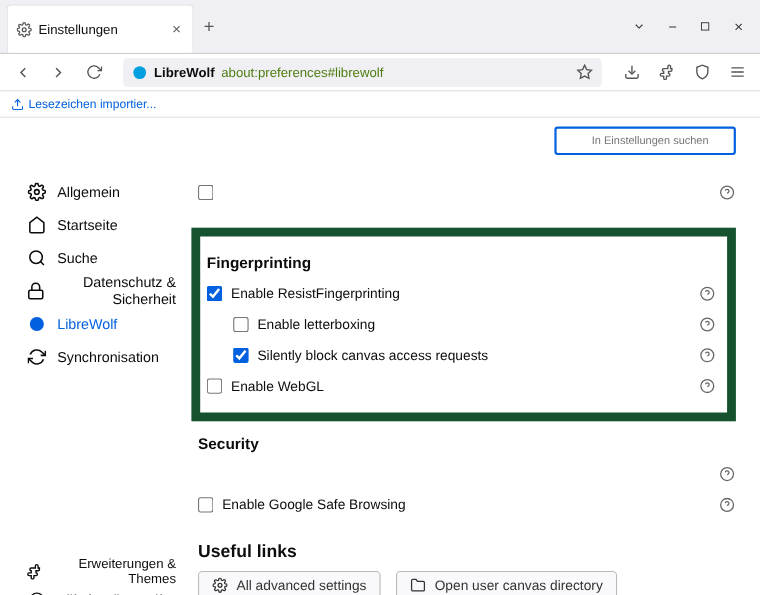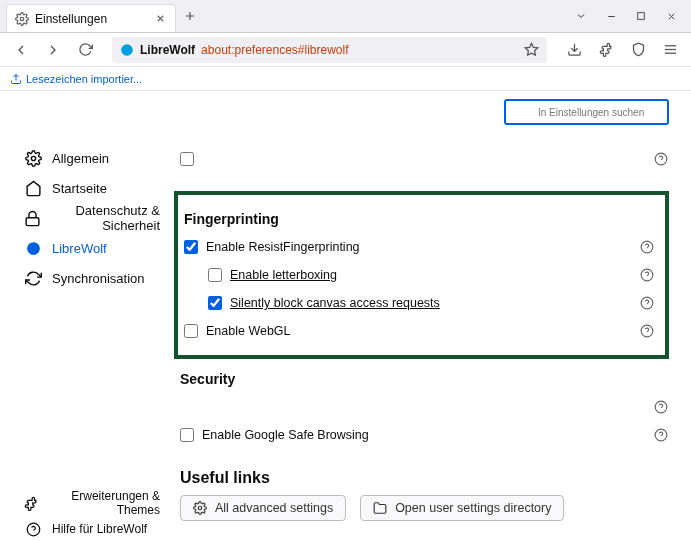--- a/index.html
+++ b/index.html
@@ -1,32 +1,32 @@
 <!DOCTYPE html>
 <html><head>
 <meta charset="utf-8">
 <style>
 * { box-sizing: border-box; margin: 0; padding: 0; font-family: -apple-system, BlinkMacSystemFont, "Segoe UI", sans-serif; }
 body { width: 691px; height: 541px; background: #fff; overflow: hidden; font-size: 12px; color: #0c0c0d; }
 
-.titlebar { height: 33px; display: flex; align-items: stretch; background: #f0f0f4; border-bottom: 1px solid #ccc; }
+.titlebar { height: 49px; display: flex; align-items: stretch; background: #f0f0f4; border-bottom: 1px solid #ccc; }
 .tab { display: flex; align-items: center; background: #fff; border-radius: 4px 4px 0 0; margin: 4px 0 0 6px; padding: 0 8px; gap: 6px; min-width: 170px; border: 1px solid #ddd; border-bottom: none; }
 .tab-icon { width: 14px; height: 14px; display: flex; align-items: center; justify-content: center; color: #555; }
 .tab-title { flex: 1; font-size: 12px; }
 .tab-close { width: 14px; height: 14px; display: flex; align-items: center; justify-content: center; color: #666; cursor: pointer; }
 .newtab { width: 28px; display: flex; align-items: center; justify-content: center; color: #555; cursor: pointer; }
 .titlespacer { flex: 1; }
 .win-controls { display: flex; align-items: center; gap: 14px; padding: 0 12px; color: #333; }
 .win-btn { width: 16px; height: 16px; display: flex; align-items: center; justify-content: center; cursor: pointer; }
 
 .toolbar { height: 34px; display: flex; align-items: center; padding: 0 8px; gap: 6px; border-bottom: 1px solid #e0e0e0; }
 .tbtn { width: 26px; height: 26px; display: flex; align-items: center; justify-content: center; color: #555; border-radius: 4px; cursor: pointer; }
 .urlbar { flex: 1; height: 26px; display: flex; align-items: center; background: #f0f0f4; border-radius: 4px; padding: 0 8px; gap: 6px; margin: 0 8px; }
 .urlbar .site { font-weight: 600; font-size: 12px; }
-.urlbar .path { color: #c2410c; font-size: 12px; }
+.urlbar .path { color: #4d7c0f; font-size: 12px; }
 .urlbar-spacer { flex: 1; }
 
 .bookmarks { height: 24px; display: flex; align-items: center; padding: 0 10px; gap: 6px; border-bottom: 1px solid #e0e0e0; color: #0060df; font-size: 11px; }
 .bm-item { display: flex; align-items: flex-end; gap: 4px; cursor: pointer; }
 
 .content { display: flex; height: calc(100% - 90px); }
 .sidebar { width: 160px; padding: 52px 0 0 20px; display: flex; flex-direction: column; }
 .side-item { display: flex; align-items: center; gap: 10px; height: 30px; cursor: pointer; font-size: 13px; color: #0c0c0d; border-radius: 4px; padding-left: 4px; text-align: right; }
 .side-item.active { color: #0060df; }
 .side-icon { width: 18px; height: 18px; display: flex; align-items: center; justify-content: center; }
@@ -34,27 +34,27 @@
 .side-bottom .side-item { font-size: 12px; height: 26px; }
 
 .main { flex: 1; padding: 8px 22px 0 20px; overflow: hidden; }
 .searchrow { display: flex; justify-content: flex-end; margin-bottom: 20px; }
 .searchbox { width: 165px; height: 26px; border: 2px solid #0060df; border-radius: 3px; display: flex; align-items: center; padding: 0 6px; gap: 6px; }
 .searchbox input { border: none; outline: none; flex: 1; font-size: 10px; background: transparent; margin-left: 20px; }
 
 .row { display: flex; align-items: center; height: 28px; }
 .row label { display: flex; align-items: center; gap: 8px; font-size: 12.5px; cursor: pointer; }
 .row .help { margin-left: auto; color: #666; cursor: pointer; width: 16px; height: 16px; display: flex; align-items: center; justify-content: center; }
-.indent { padding-left: 24px; text-decoration: underline; }
+.indent { padding-left: 24px; }
 .section-title { font-weight: 700; font-size: 14px; margin: 10px 0 6px 0; }
 .section-title.big { font-size: 16px; margin-top: 20px; }
 
 input[type=checkbox] { width: 14px; height: 14px; accent-color: #0060df; }
 
-.highlight-box { border: 4px solid #14532d; padding: 6px 10px 10px 6px; margin: 18px 0 12px -6px; }
+.highlight-box { border: 8px solid #14532d; padding: 6px 10px 10px 6px; margin: 18px 0 12px -6px; }
 
 .links-row { display: flex; gap: 14px; margin-top: 8px; }
 .link-btn { border: 1px solid #bbb; border-radius: 4px; padding: 5px 12px; display: flex; align-items: center; gap: 8px; font-size: 12.5px; background: #f9f9fb; cursor: pointer; color: #333; }
 
 svg { display: block; }
 </style>
 </head>
 <body>
 
 <div class="titlebar">
@@ -182,20 +182,29 @@
         </span>
       <span>Allgemein</span>
     </div>
     <div class="side-item">
       <span class="side-icon">
           <svg width="17" height="17" viewBox="0 0 24 24" fill="none" stroke="currentColor" stroke-width="2">
             <path d="M3 9l9-7 9 7v11a2 2 0 0 1-2 2H5a2 2 0 0 1-2-2z"></path>
           </svg>
         </span>
       <span>Startseite</span>
+    </div>
+    <div class="side-item">
+      <span class="side-icon">
+          <svg width="17" height="17" viewBox="0 0 24 24" fill="none" stroke="currentColor" stroke-width="2">
+            <circle cx="11" cy="11" r="8"></circle>
+            <line x1="21" y1="21" x2="16.65" y2="16.65"></line>
+          </svg>
+        </span>
+      <span>Suche</span>
     </div>
     <div class="side-item">
       <span class="side-icon">
           <svg width="17" height="17" viewBox="0 0 24 24" fill="none" stroke="currentColor" stroke-width="2">
             <rect x="3" y="11" width="18" height="11" rx="2"></rect>
             <path d="M7 11V7a5 5 0 0 1 10 0v4"></path>
           </svg>
         </span>
       <span>Datenschutz &amp; Sicherheit</span>
     </div>
@@ -350,17 +359,17 @@
         <svg width="14" height="14" viewBox="0 0 24 24" fill="none" stroke="currentColor" stroke-width="2">
             <circle cx="12" cy="12" r="3"></circle>
             <path d="M19.4 15a1.7 1.7 0 0 0 .3 1.8l.1.1a2 2 0 1 1-2.8 2.8l-.1-.1a1.7 1.7 0 0 0-1.8-.3 1.7 1.7 0 0 0-1 1.5V21a2 2 0 1 1-4 0v-.1a1.7 1.7 0 0 0-1-1.5 1.7 1.7 0 0 0-1.8.3l-.1.1a2 2 0 1 1-2.8-2.8l.1-.1a1.7 1.7 0 0 0 .3-1.8 1.7 1.7 0 0 0-1.5-1H3a2 2 0 1 1 0-4h.1a1.7 1.7 0 0 0 1.5-1 1.7 1.7 0 0 0-.3-1.8l-.1-.1a2 2 0 1 1 2.8-2.8l.1.1a1.7 1.7 0 0 0 1.8.3h0a1.7 1.7 0 0 0 1-1.5V3a2 2 0 1 1 4 0v.1a1.7 1.7 0 0 0 1 1.5h0a1.7 1.7 0 0 0 1.8-.3l.1-.1a2 2 0 1 1 2.8 2.8l-.1.1a1.7 1.7 0 0 0-.3 1.8v0a1.7 1.7 0 0 0 1.5 1H21a2 2 0 1 1 0 4h-.1a1.7 1.7 0 0 0-1.5 1z"></path>
           </svg>
         <span>All advanced settings</span>
       </div>
       <div class="link-btn">
         <svg width="14" height="14" viewBox="0 0 24 24" fill="none" stroke="currentColor" stroke-width="2">
             <path d="M22 19a2 2 0 0 1-2 2H4a2 2 0 0 1-2-2V5a2 2 0 0 1 2-2h5l2 3h9a2 2 0 0 1 2 2z"></path>
           </svg>
-        <span>Open user settings directory</span>
+        <span>Open user canvas directory</span>
       </div>
     </div>
   </div>
 </div>
 
 </body></html>

